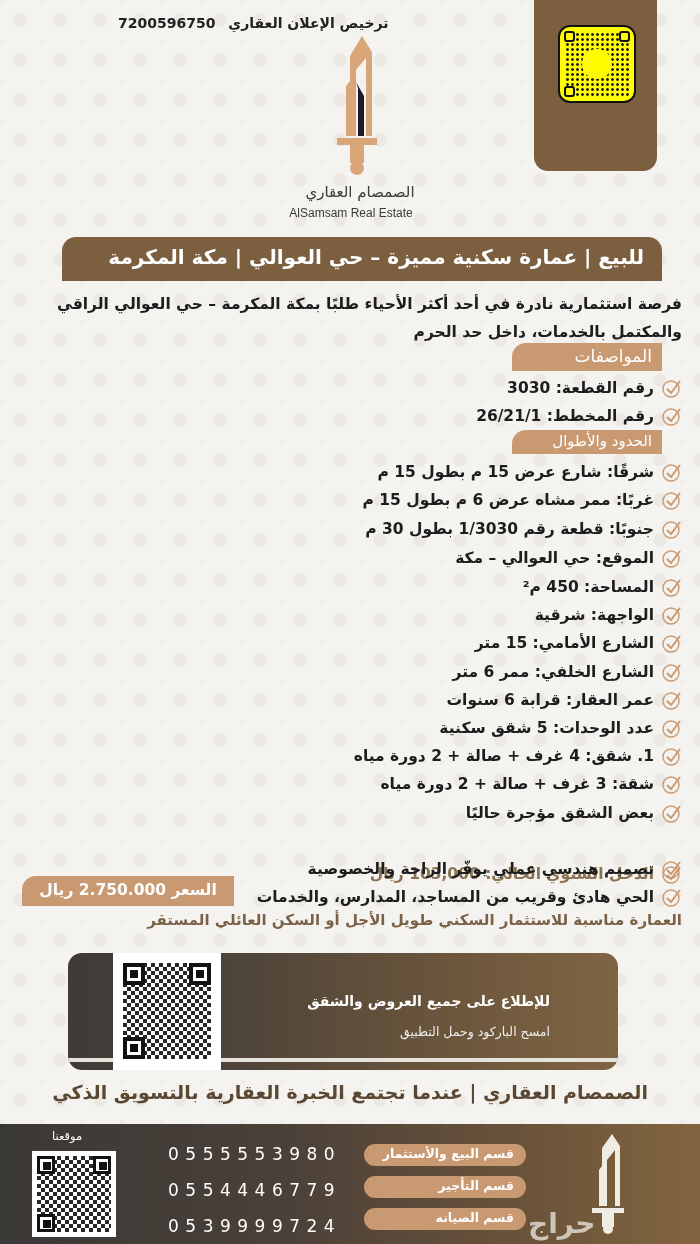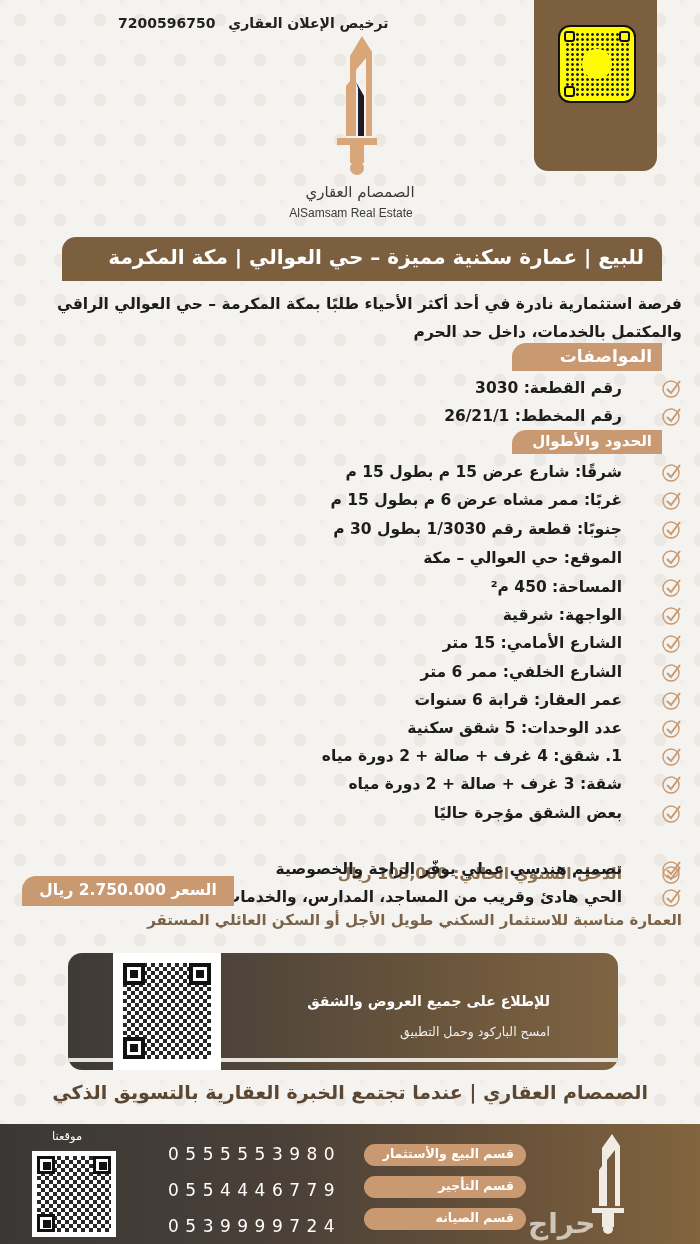--- a/index.html
+++ b/index.html
@@ -27,25 +27,25 @@
   .snap-code .corner { position:absolute; width: 11px; height: 11px; border:2px solid #111; border-radius:3px; background:#fffc00; }
 
   .logo { left: 334px; top: 36px; width: 46px; height: 140px; }
   .brand-ar { left: 0; width: 700px; text-align:center; top: 183px; font-size: 15px; color:#3a3a3a; padding-left: 20px; }
   .brand-en { left: 0; width: 700px; text-align:center; top: 206px; font-size: 12px; color:#3a3a3a; padding-left: 2px; font-family: "Liberation Sans", sans-serif; }
 
   .title-bar { left: 62px; top: 237px; width: 600px; height: 44px; background: #7b5f3e; border-radius: 14px 14px 0 0; color:#fff; font-size: 20px; font-weight: bold; text-align: right; padding: 8px 18px 0 0; direction: rtl; }
 
   .intro { right: 18px; top: 290px; width: 640px; font-size: 15.5px; font-weight: bold; line-height: 28px; direction: rtl; text-align: right; color:#1d1d1d; }
 
-  .pill { background: #c99a72; color: #fff; font-weight: bold; border-radius: 14px 0 0 0; direction: rtl; text-align: right; }
+  .pill { background: #c99a72; color: #fff; font-weight: normal; border-radius: 14px 0 0 0; direction: rtl; text-align: right; }
   .specs-pill { left: 512px; top: 343px; width: 150px; height: 28px; font-size: 17px; padding: 3px 10px 0 0; }
   .bounds-pill { left: 512px; top: 430px; width: 150px; height: 24px; font-size: 15px; padding: 2px 10px 0 0; }
 
-  .row { right: 18px; height: 26px; direction: rtl; display:flex; align-items:center; font-size: 15.5px; font-weight: bold; color:#1d1d1d; white-space: nowrap; gap: 32px; }
+  .row { right: 18px; height: 26px; direction: rtl; display:flex; align-items:center; font-size: 15.5px; font-weight: bold; color:#1d1d1d; white-space: nowrap; }
   .row .chk { width: 20px; height: 20px; margin-left: 8px; flex: 0 0 auto; }
   .row.income { color: #8a7252; }
 
   .price-tag { left: 22px; top: 876px; width: 212px; height: 30px; background:#c99a72; color:#fff; font-weight:bold; font-size: 15.5px; border-radius: 14px 0 0 0; direction: rtl; text-align:center; padding-top:5px; }
   .suitable { right: 18px; top: 911px; font-size: 15px; font-weight:bold; color:#7a6248; direction: rtl; white-space:nowrap; }
 
   .app-banner { left: 68px; top: 953px; width: 550px; height: 117px; border-radius: 14px; background: linear-gradient(90deg, #3e3a36 0%, #4e443a 30%, #6c563c 70%, #7f6443 100%); overflow:hidden; }
   .app-banner .strip { position:absolute; left:0; right:0; bottom: 8px; height: 4px; background:#e6e2dc; }
   .app-qr-box { position:absolute; left: 45px; top: 0; width: 108px; height: 117px; background:#fff; }
   .qr { position:absolute; background-color:#fff; }

